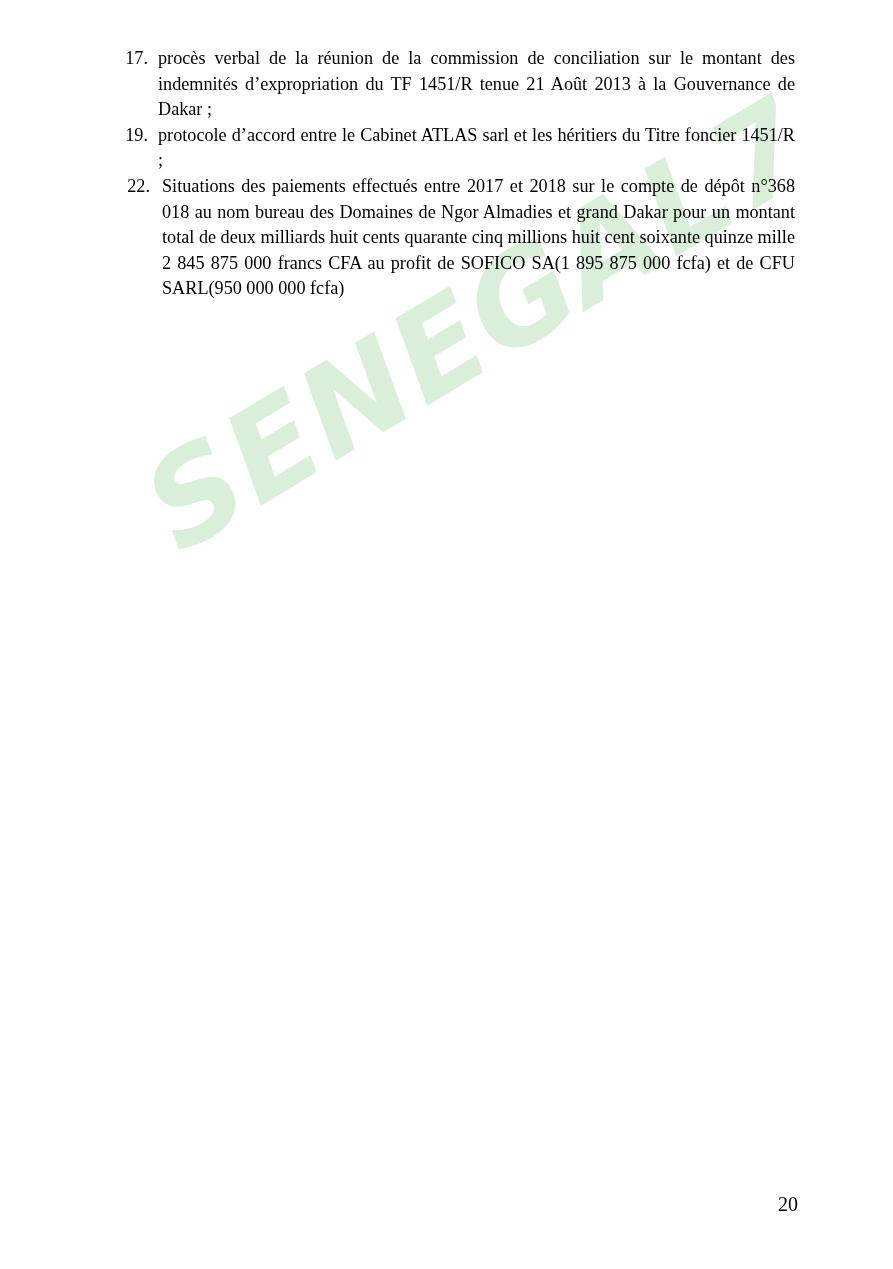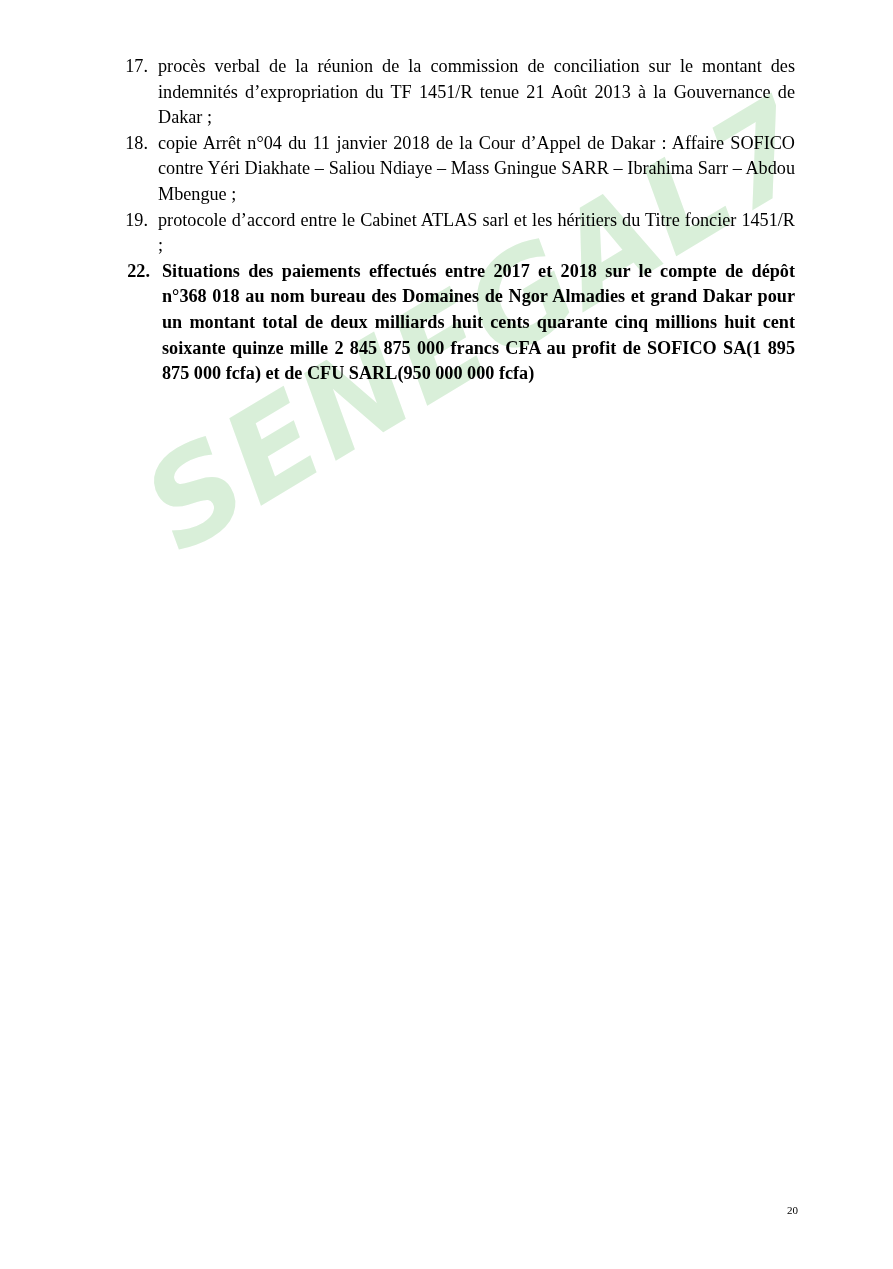--- a/index.html
+++ b/index.html
@@ -44,21 +44,21 @@
     top: 0;
     width: 893px;
     z-index: 2;
   }
   ol.list {
     list-style: none;
     margin: 0;
     padding: 0;
     position: absolute;
     left: 100px;
-    top: 54px;
+    top: 46px;
     width: 695px;
   }
   ol.list li {
     position: relative;
     padding-left: 58px;
     font-size: 18.2px;
     line-height: 25.6px;
     text-align: justify;
     text-justify: inter-word;
     margin-bottom: 0px;
@@ -67,57 +67,52 @@
     position: absolute;
     left: 0;
     top: 0;
     width: 48px;
     text-align: right;
     font-size: 18.2px;
     line-height: 25.6px;
   }
   ol.list li.wide-num {
     padding-left: 62px;
-    font-weight: bold;
   }
   ol.list li.wide-num .num {
     width: 50px;
   }
   .li-text {
     display: block;
   }
   .page-number {
     position: absolute;
     right: 95px;
     bottom: 53px;
-    font-size: 11px;
+    font-size: 20px;
     font-family: "Liberation Serif", serif;
     z-index: 2;
   }
 </style>
 </head>
 <body>
 
 <div class="page">
 
   <div class="watermark">
     <span>SENEGAL7</span>
   </div>
 
   <div class="content">
     <ol class="list">
       <li>
         <span class="num">17.</span>
         <span class="li-text">procès verbal de la réunion de la commission de conciliation sur le montant des indemnités d’expropriation du TF 1451/R tenue 21 Août 2013 à la Gouvernance de Dakar ;</span>
       </li>
       <li>
-        <span class="num">18.</span>
-        <span class="li-text">copie Arrêt n°04 du 11 janvier 2018 de la Cour d’Appel de Dakar : Affaire SOFICO contre Yéri Diakhate – Saliou Ndiaye – Mass Gningue SARR – Ibrahima Sarr – Abdou Mbengue ;</span>
-      </li>
-      <li>
         <span class="num">19.</span>
         <span class="li-text">protocole d’accord entre le Cabinet ATLAS sarl et les héritiers du Titre foncier 1451/R ;</span>
       </li>
       <li class="wide-num">
         <span class="num">22.</span>
         <span class="li-text">Situations des paiements effectués entre 2017 et 2018 sur le compte de dépôt n°368 018 au nom bureau des Domaines de Ngor Almadies et grand Dakar pour un montant total de deux milliards huit cents quarante cinq millions huit cent soixante quinze mille 2 845 875 000 francs CFA au profit de SOFICO SA(1 895 875 000 fcfa) et de CFU SARL(950 000 000 fcfa)</span>
       </li>
     </ol>
   </div>
 

